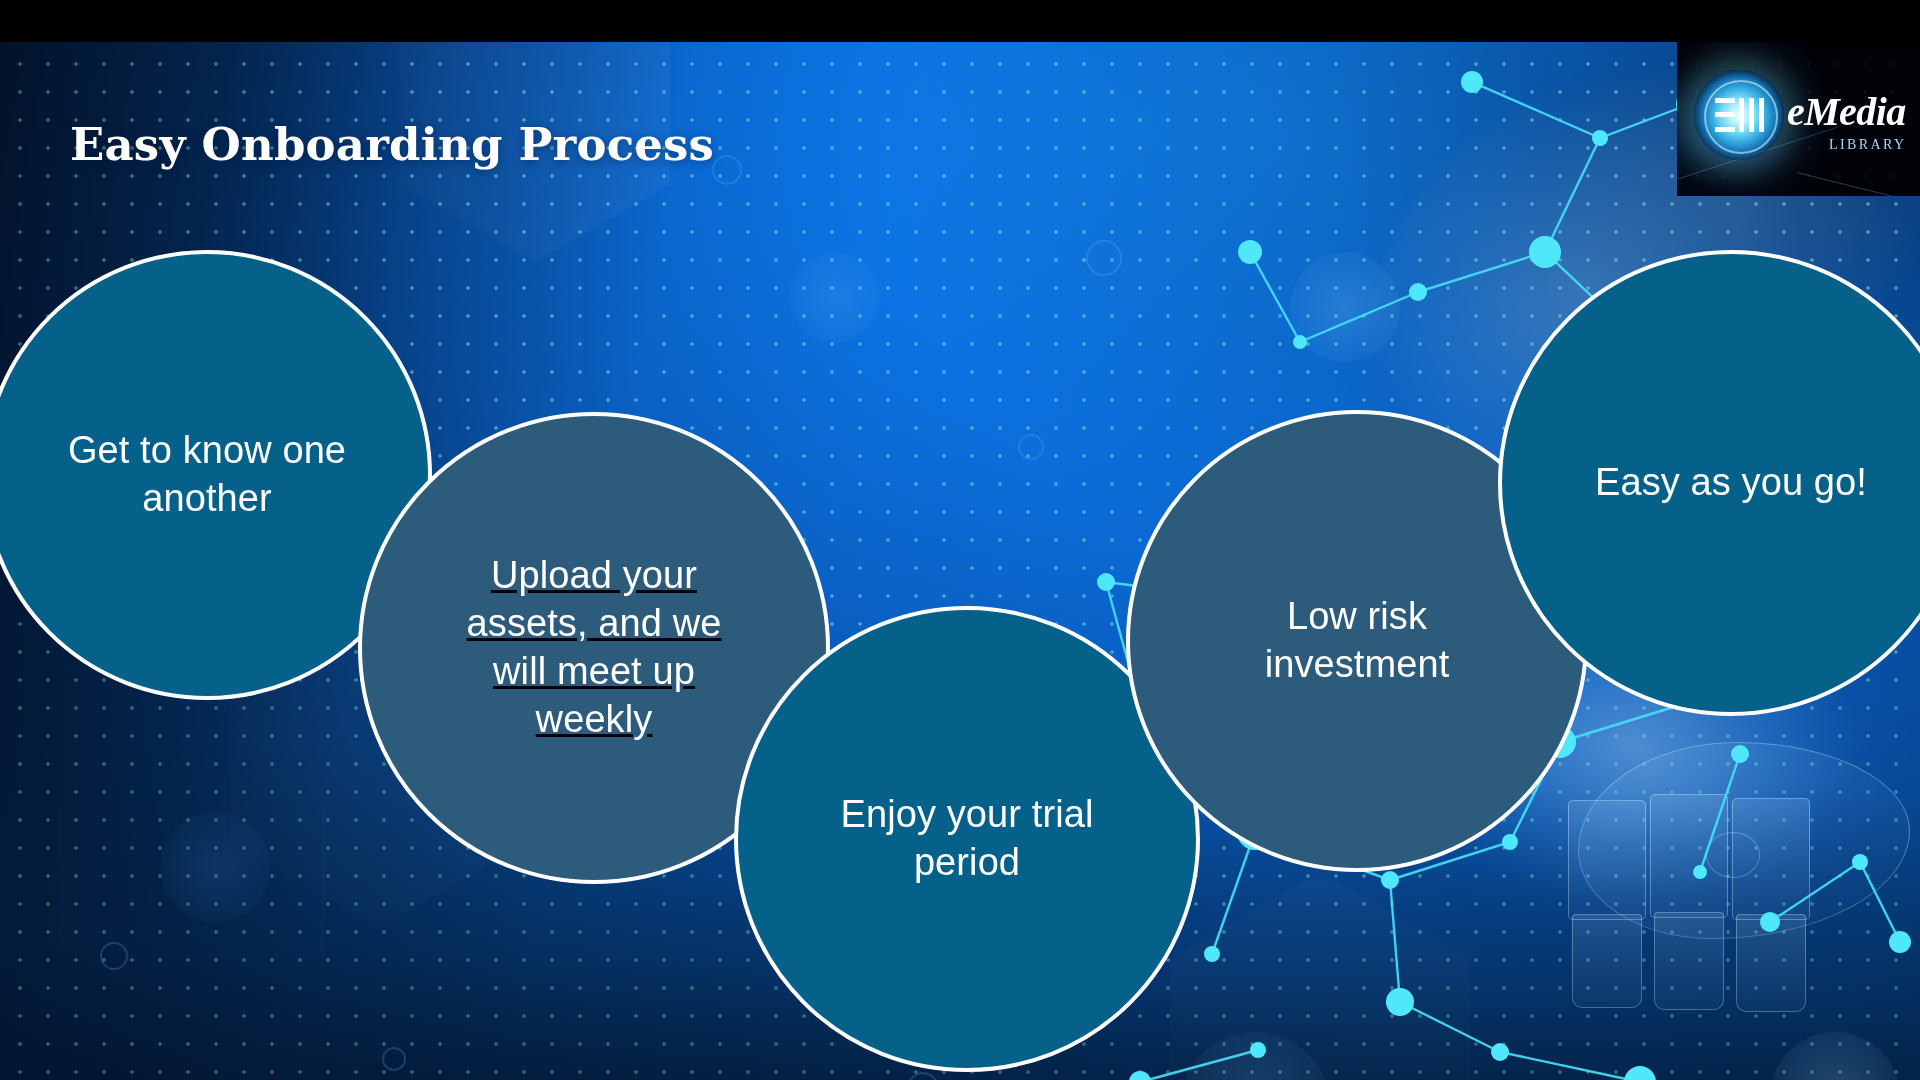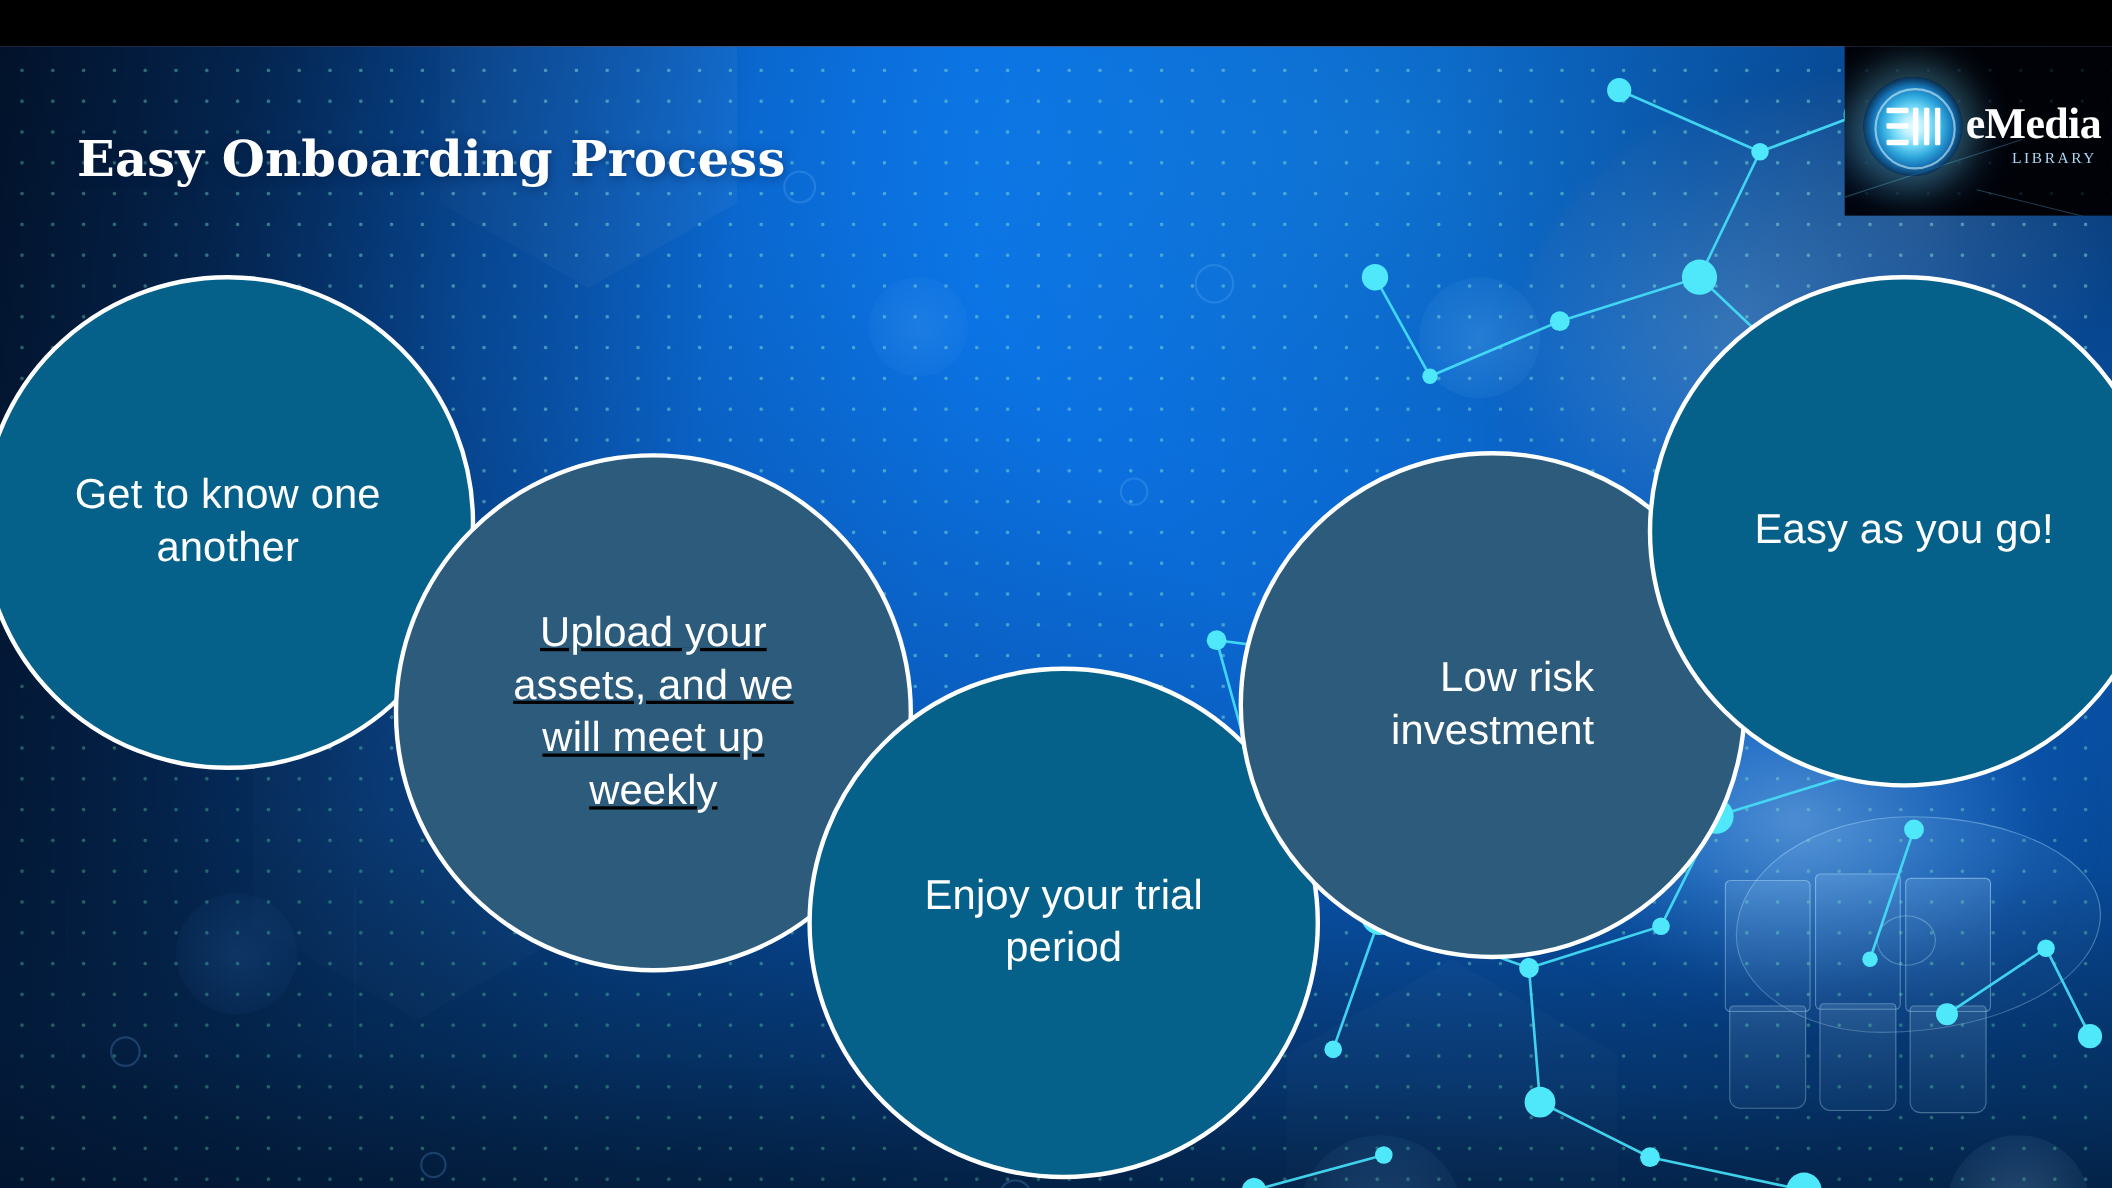--- a/index.html
+++ b/index.html
@@ -180,20 +180,21 @@
   }
   .lm-v {
     position: absolute;
     top: 0; width: 5px; height: 34px;
     background: #ffffff; border-radius: 1px;
   }
   .logo-emedia {
     position: absolute;
     left: 110px; top: 50px;
     font-family: "Liberation Serif", "DejaVu Serif", serif;
+    font-style: italic;
     font-weight: bold;
     font-size: 40px;
     color: #ffffff;
     letter-spacing: -0.6px;
     line-height: 1;
   }
   .logo-library {
     position: absolute;
     left: 152px; top: 95px;
     font-family: "Liberation Serif", "DejaVu Serif", serif;
@@ -360,21 +361,21 @@
 assets, and we
 will meet up
 weekly</span>
   </div>
 
   <div class="bubble b-teal" style="left:734px; top:564px; width:466px; height:466px;">
     <span class="bubble-label">Enjoy your trial
 period</span>
   </div>
 
-  <div class="bubble b-slate" style="left:1126px; top:368px; width:462px; height:462px;text-align:right;">
+  <div class="bubble b-slate" style="left:1126px; top:368px; width:462px; height:462px;">
     <span class="bubble-label">Low risk
 investment</span>
   </div>
 
   <div class="bubble b-teal" style="left:1498px; top:208px; width:466px; height:466px;">
     <span class="bubble-label">Easy as you go!</span>
   </div>
 
 </div>
 

